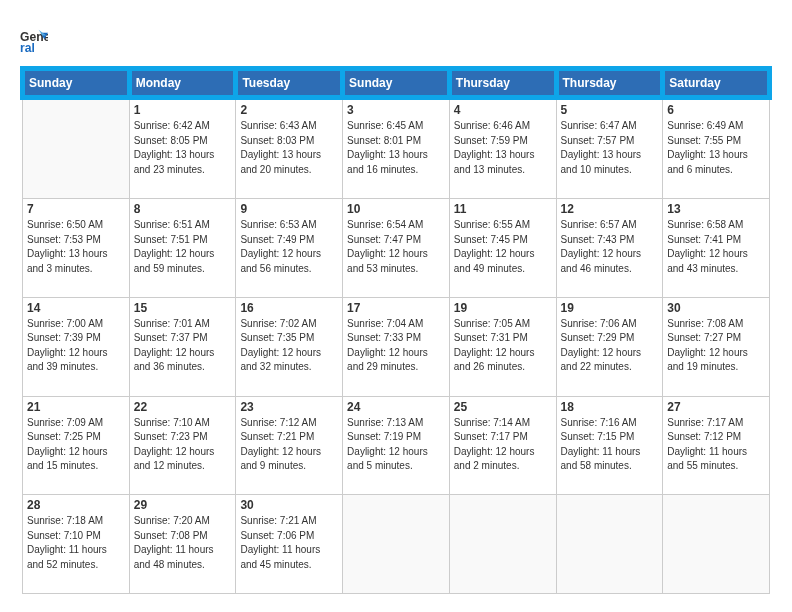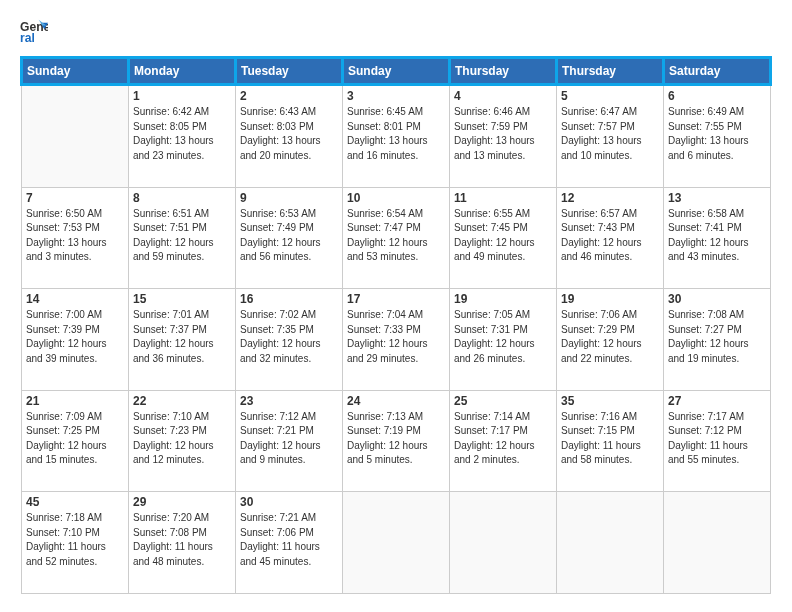--- a/index.html
+++ b/index.html
@@ -15,20 +15,21 @@
       height: 612px;
       padding: 18px 20px;
       display: flex;
       flex-direction: column;
     }
     .header {
       display: flex;
       justify-content: space-between;
       align-items: flex-start;
       margin-bottom: 10px;
+      margin-top: 10px;
     }
     .logo {
       display: flex;
       align-items: center;
       gap: 4px;
     }
     .logo-icon {
       width: 28px;
       height: 28px;
     }
@@ -52,21 +53,21 @@
       width: 100%;
       table-layout: fixed;
     }
     .calendar th {
       background-color: #2d6db5;
       color: #fff;
       font-size: 12px;
       font-weight: bold;
       padding: 5px 4px;
       text-align: left;
-      border: 3px solid #0ea5e9;
+      border: 5px solid #0ea5e9;
     }
     .calendar td {
       vertical-align: top;
       border: 1px solid #ccc;
       padding: 3px 4px;
       font-size: 9.5px;
       color: #333;
       height: 78px;
     }
     .day-number {
@@ -225,31 +226,31 @@
           </td>
           <td>
             <span class="day-number">24</span>
             <div class="day-info">Sunrise: 7:13 AM<br>Sunset: 7:19 PM<br>Daylight: 12 hours<br>and 5 minutes.</div>
           </td>
           <td>
             <span class="day-number">25</span>
             <div class="day-info">Sunrise: 7:14 AM<br>Sunset: 7:17 PM<br>Daylight: 12 hours<br>and 2 minutes.</div>
           </td>
           <td>
-            <span class="day-number">35</span>
+            <span class="day-number">18</span>
             <div class="day-info">Sunrise: 7:16 AM<br>Sunset: 7:15 PM<br>Daylight: 11 hours<br>and 58 minutes.</div>
           </td>
           <td>
             <span class="day-number">27</span>
             <div class="day-info">Sunrise: 7:17 AM<br>Sunset: 7:12 PM<br>Daylight: 11 hours<br>and 55 minutes.</div>
           </td>
         </tr>
         <tr class="last-row">
           <td>
-            <span class="day-number">45</span>
+            <span class="day-number">28</span>
             <div class="day-info">Sunrise: 7:18 AM<br>Sunset: 7:10 PM<br>Daylight: 11 hours<br>and 52 minutes.</div>
           </td>
           <td>
             <span class="day-number">29</span>
             <div class="day-info">Sunrise: 7:20 AM<br>Sunset: 7:08 PM<br>Daylight: 11 hours<br>and 48 minutes.</div>
           </td>
           <td>
             <span class="day-number">30</span>
             <div class="day-info">Sunrise: 7:21 AM<br>Sunset: 7:06 PM<br>Daylight: 11 hours<br>and 45 minutes.</div>
           </td>

